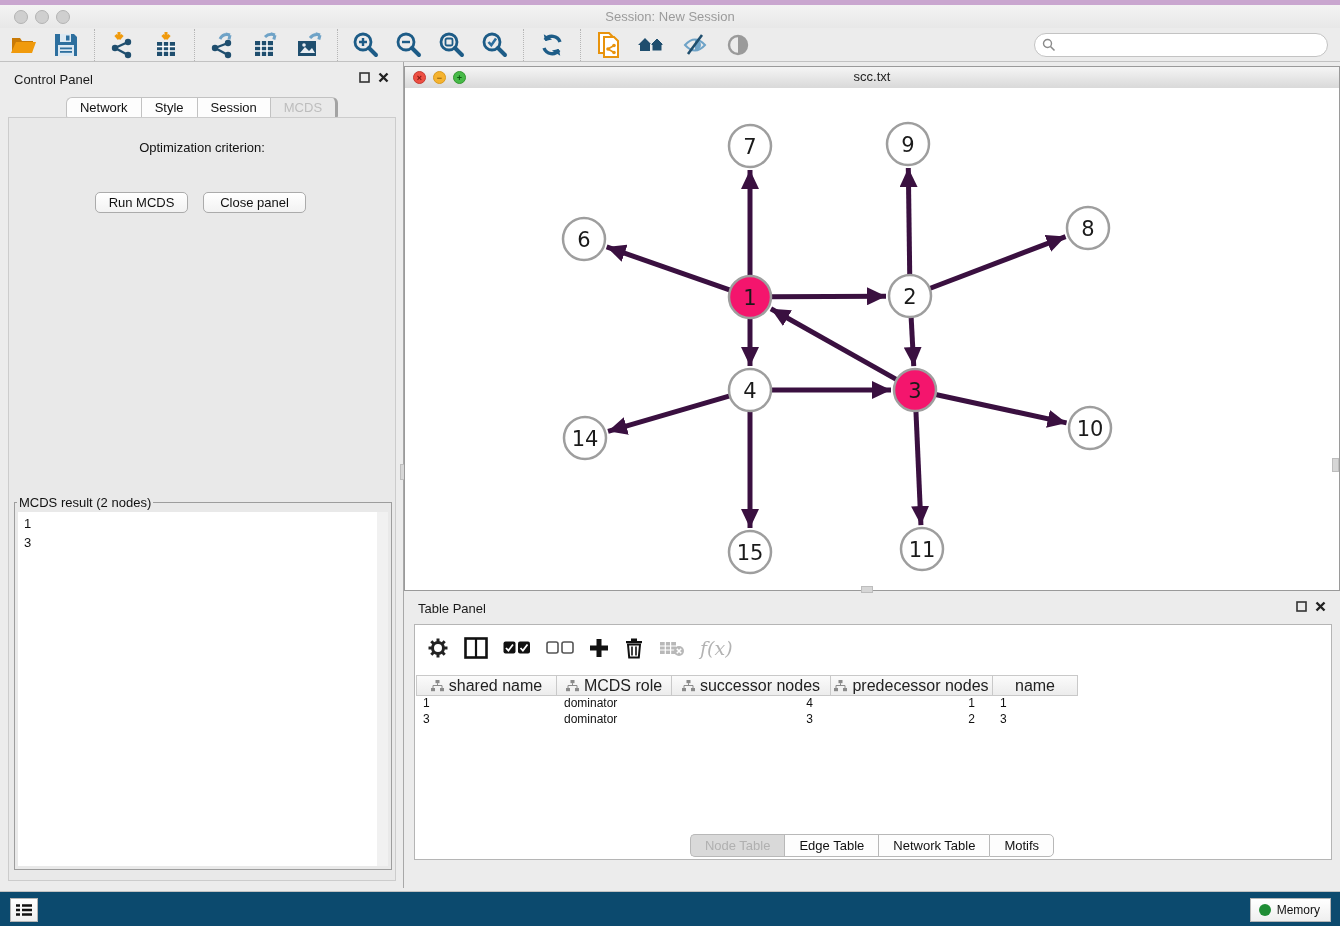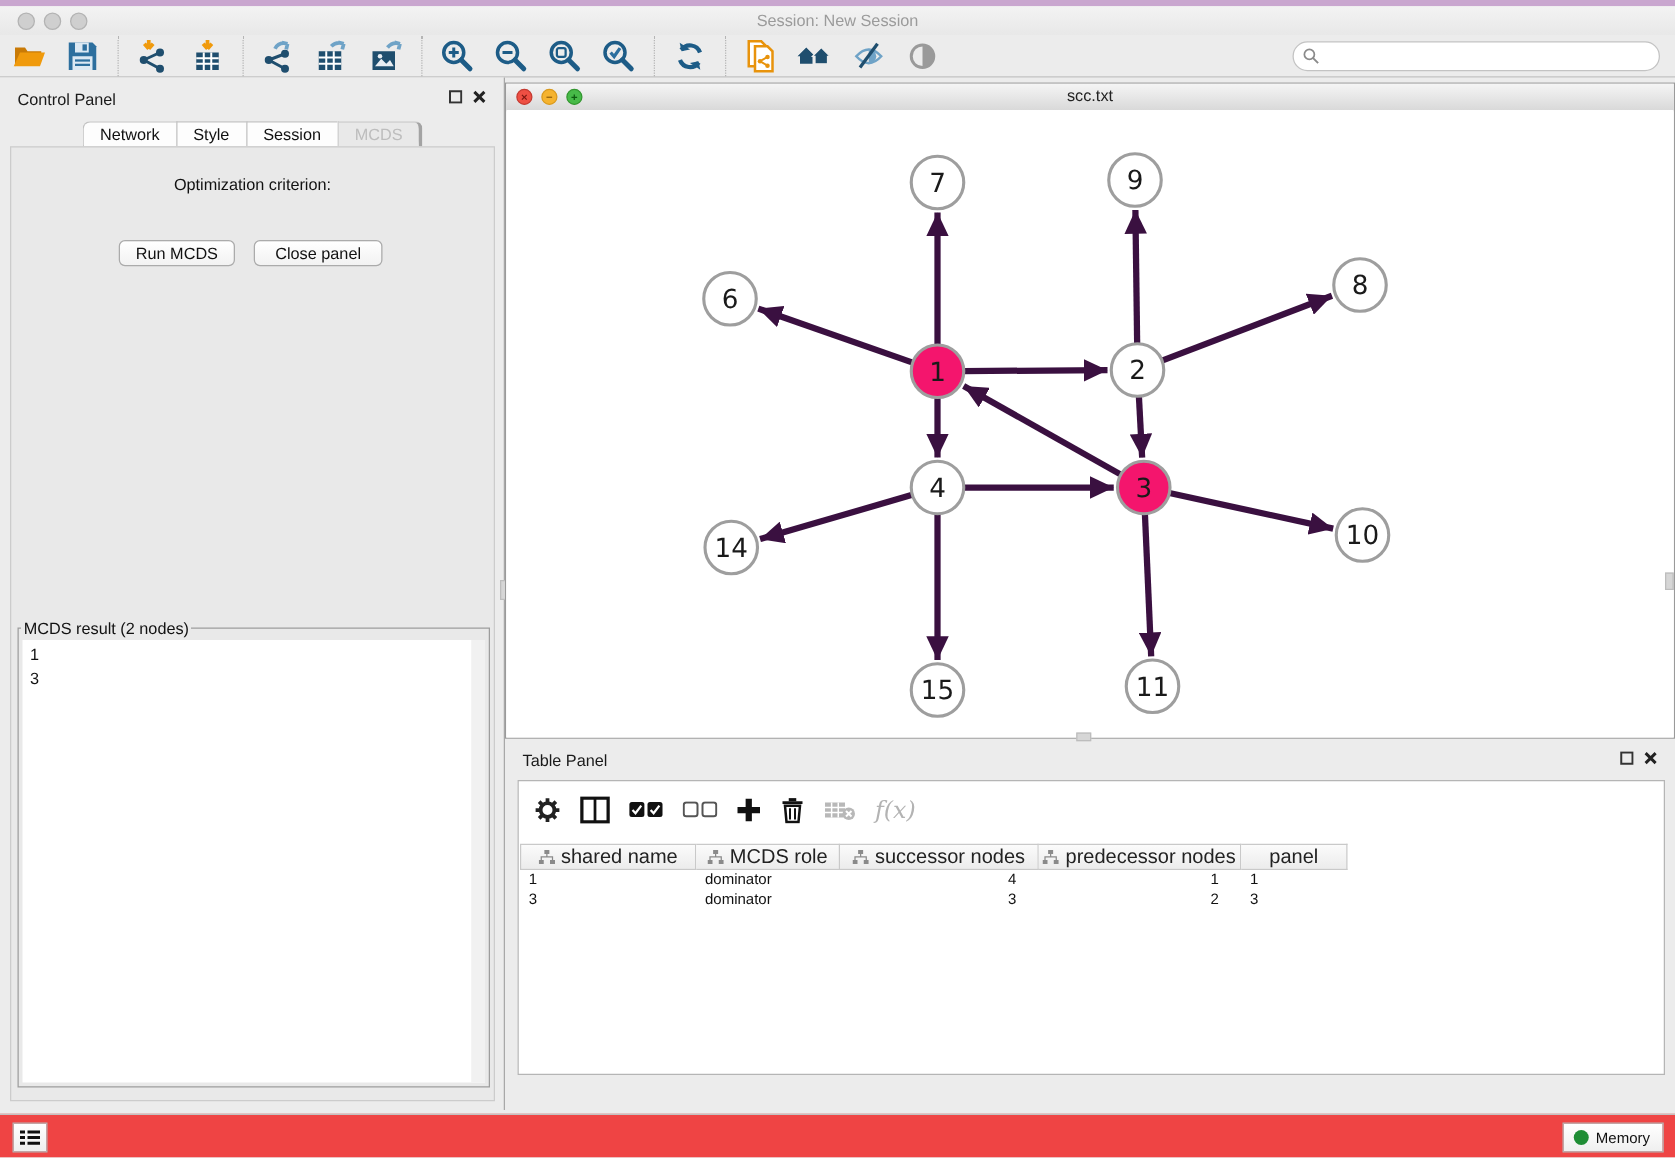--- a/index.html
+++ b/index.html
@@ -84,21 +84,21 @@
   .td{box-sizing:border-box;white-space:nowrap;overflow:hidden;}
   #tbl-rows{left:1px;top:71px;right:1px;}
   #tp-tabs{left:0;top:239px;width:936px;display:flex;justify-content:center;}
   .btab{height:21px;line-height:21px;padding:0 14px;font-size:13px;background:#fdfdfd;color:#111;
         border:1px solid #b8b8b8;border-right:none;}
   .btab:first-child{border-radius:5px 0 0 5px;}
   .btab:last-child{border-right:1px solid #b8b8b8;border-radius:0 5px 5px 0;}
   .btab.active{background:#d9d9d9;color:#b0b0b0;}
 
   
-  #status-bar{left:0;top:891px;width:1340px;height:35px;background:#ef4444;border-top:1px solid #c2c2c2;box-sizing:border-box;}
+  #status-bar{left:0;top:891px;width:1340px;height:35px;background:#0c4a6e;border-top:1px solid #c2c2c2;box-sizing:border-box;}
   #task-btn{left:10px;top:6px;width:28px;height:24px;background:linear-gradient(#fff,#efefef);border:1px solid #b5b5b5;
             display:flex;align-items:center;justify-content:center;box-sizing:border-box;}
   #memory-btn{right:9px;top:6px;height:24px;padding:0 10px 0 8px;background:linear-gradient(#fff,#efefef);
               border:1px solid #b5b5b5;display:flex;align-items:center;gap:6px;font-size:12px;color:#111;box-sizing:border-box;}
   #memory-dot{width:12px;height:12px;border-radius:50%;background:#1f8d35;}
   svg{display:block;}
 </style>
 </head>
 <body>
 
@@ -473,40 +473,46 @@
             <g fill="#8a8a8a">
               <rect x="4.5" y="0" width="4" height="3.2"></rect>
               <rect x="0" y="8" width="4" height="3.2"></rect>
               <rect x="9" y="8" width="4" height="3.2"></rect>
             </g>
             <path d="M6.5 3.2 V5.5 M2 8 V5.5 H11 V8" stroke="#8a8a8a" stroke-width="1" fill="none"></path>
           </svg>
           <span>predecessor nodes</span>
         </div>
         <div class="th" style="width: 85px;">
-          <span>panel</span>
+          <span>name</span>
         </div>
       </div>
     <div id="tbl-rows" class="abs">
         <div class="tbl-row">
           <div class="td" style="width: 141px; text-align: left; padding: 0px 0px 0px 7px;">1</div>
           <div class="td" style="width: 115px; text-align: left; padding: 0px 0px 0px 7px;">dominator</div>
           <div class="td" style="width: 159px; text-align: right; padding: 0px 18px 0px 0px;">4</div>
           <div class="td" style="width: 162px; text-align: right; padding: 0px 18px 0px 0px;">1</div>
           <div class="td" style="width: 85px; text-align: left; padding: 0px 0px 0px 7px;">1</div>
         </div>
         <div class="tbl-row">
           <div class="td" style="width: 141px; text-align: left; padding: 0px 0px 0px 7px;">3</div>
           <div class="td" style="width: 115px; text-align: left; padding: 0px 0px 0px 7px;">dominator</div>
           <div class="td" style="width: 159px; text-align: right; padding: 0px 18px 0px 0px;">3</div>
           <div class="td" style="width: 162px; text-align: right; padding: 0px 18px 0px 0px;">2</div>
           <div class="td" style="width: 85px; text-align: left; padding: 0px 0px 0px 7px;">3</div>
         </div>
       </div>
   </div>
+  <div id="tp-tabs" class="abs">
+      <div class="btab active">Node Table</div>
+      <div class="btab">Edge Table</div>
+      <div class="btab">Network Table</div>
+      <div class="btab">Motifs</div>
+    </div>
 </div>
 
 <div id="status-bar" class="abs">
   <div id="task-btn" class="abs">
     <svg width="16" height="14" viewBox="0 0 16 14">
         <g stroke="#111" stroke-width="2.4">
           <path d="M0 2.5 h4 M6 2.5 h10"></path>
           <path d="M0 7 h4 M6 7 h10"></path>
           <path d="M0 11.5 h4 M6 11.5 h10"></path>
         </g>

